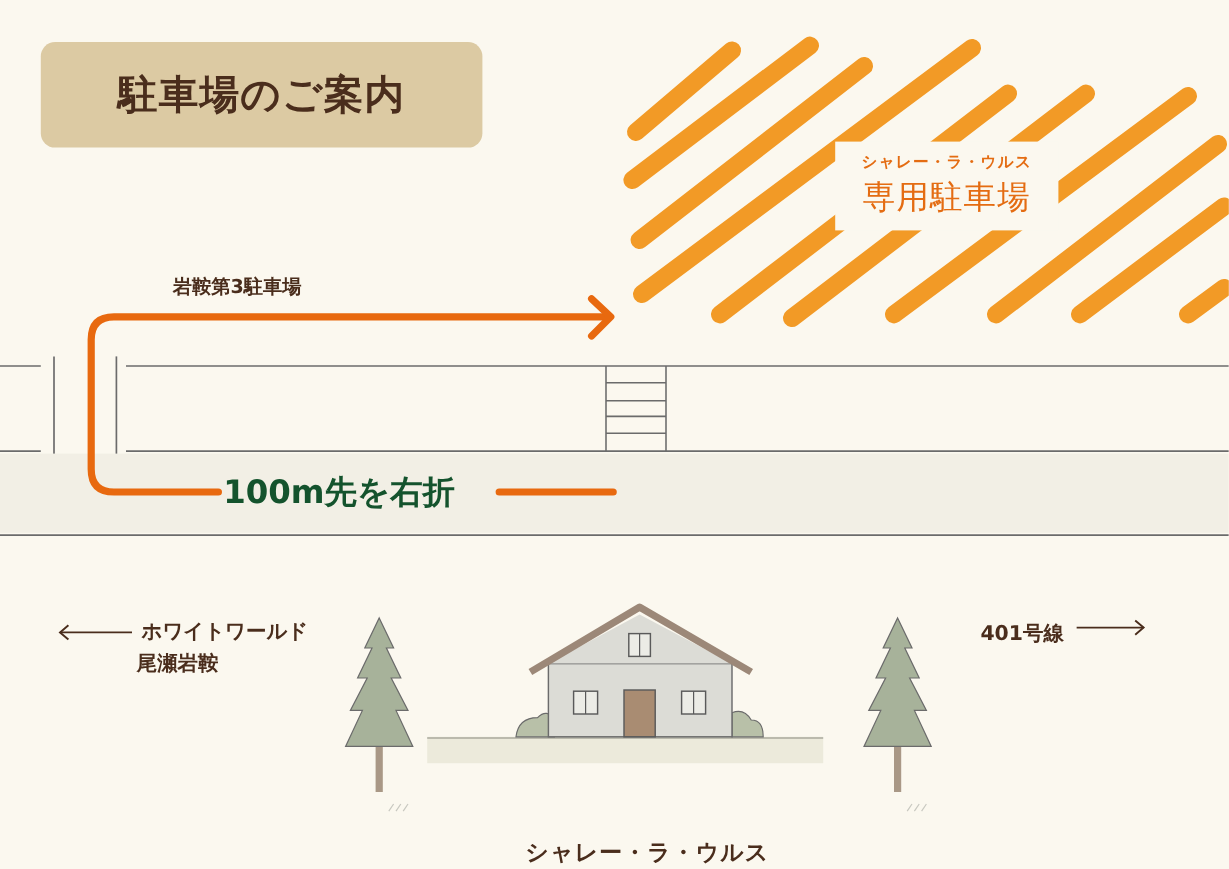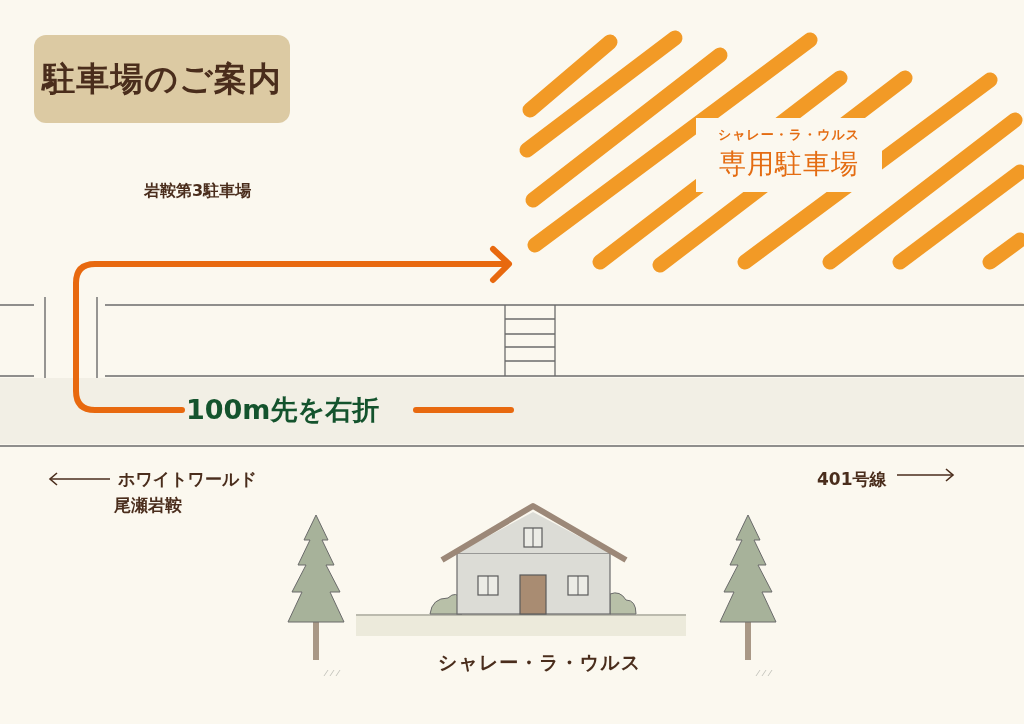--- a/index.html
+++ b/index.html
@@ -4,28 +4,28 @@
 <style>
   html, body { margin: 0; padding: 0; }
   body {
     width: 1024px; height: 724px; overflow: hidden;
     background: #fbf8ef;
     font-family: "DejaVu Sans", "Liberation Sans", sans-serif;
     position: relative;
   }
   .abs { position: absolute; }
   .title-box {
-    left: 34px; top: 35px; width: 256px; height: 88px;
+    left: 34px; top: 35px; width: 368px; height: 88px;
     background: #dccaa3; border-radius: 12px;
     display: flex; align-items: center; justify-content: center;
   }
   .title-text {
     font-size: 33px; font-weight: bold; color: #4a2d1c; letter-spacing: 1px;
   }
-  .label-dark { color: #4a2d1c; font-weight: bold; }
+  .label-dark { color: #4a2d1c; font-weight: bold; margin-top: 48px; }
   .lot3 { left: 144px; top: 181px; font-size: 16px; }
   .dest-left { left: 48px; top: 466px; font-size: 17px; line-height: 26px; }
   .dest-left .row { display: flex; align-items: center; }
   .dest-left .arrow { width: 64px; margin-right: 6px; }
   .dest-left .second { padding-left: 66px; }
   .dest-right { left: 817px; top: 468px; font-size: 17px; display: flex; }
   .dest-right .arrow { width: 58px; margin-left: 10px; }
   .house-label { left: 438px; top: 650px; font-size: 19px; letter-spacing: 1px; }
   .parking-label {
     left: 696px; top: 118px; width: 186px; height: 74px;

